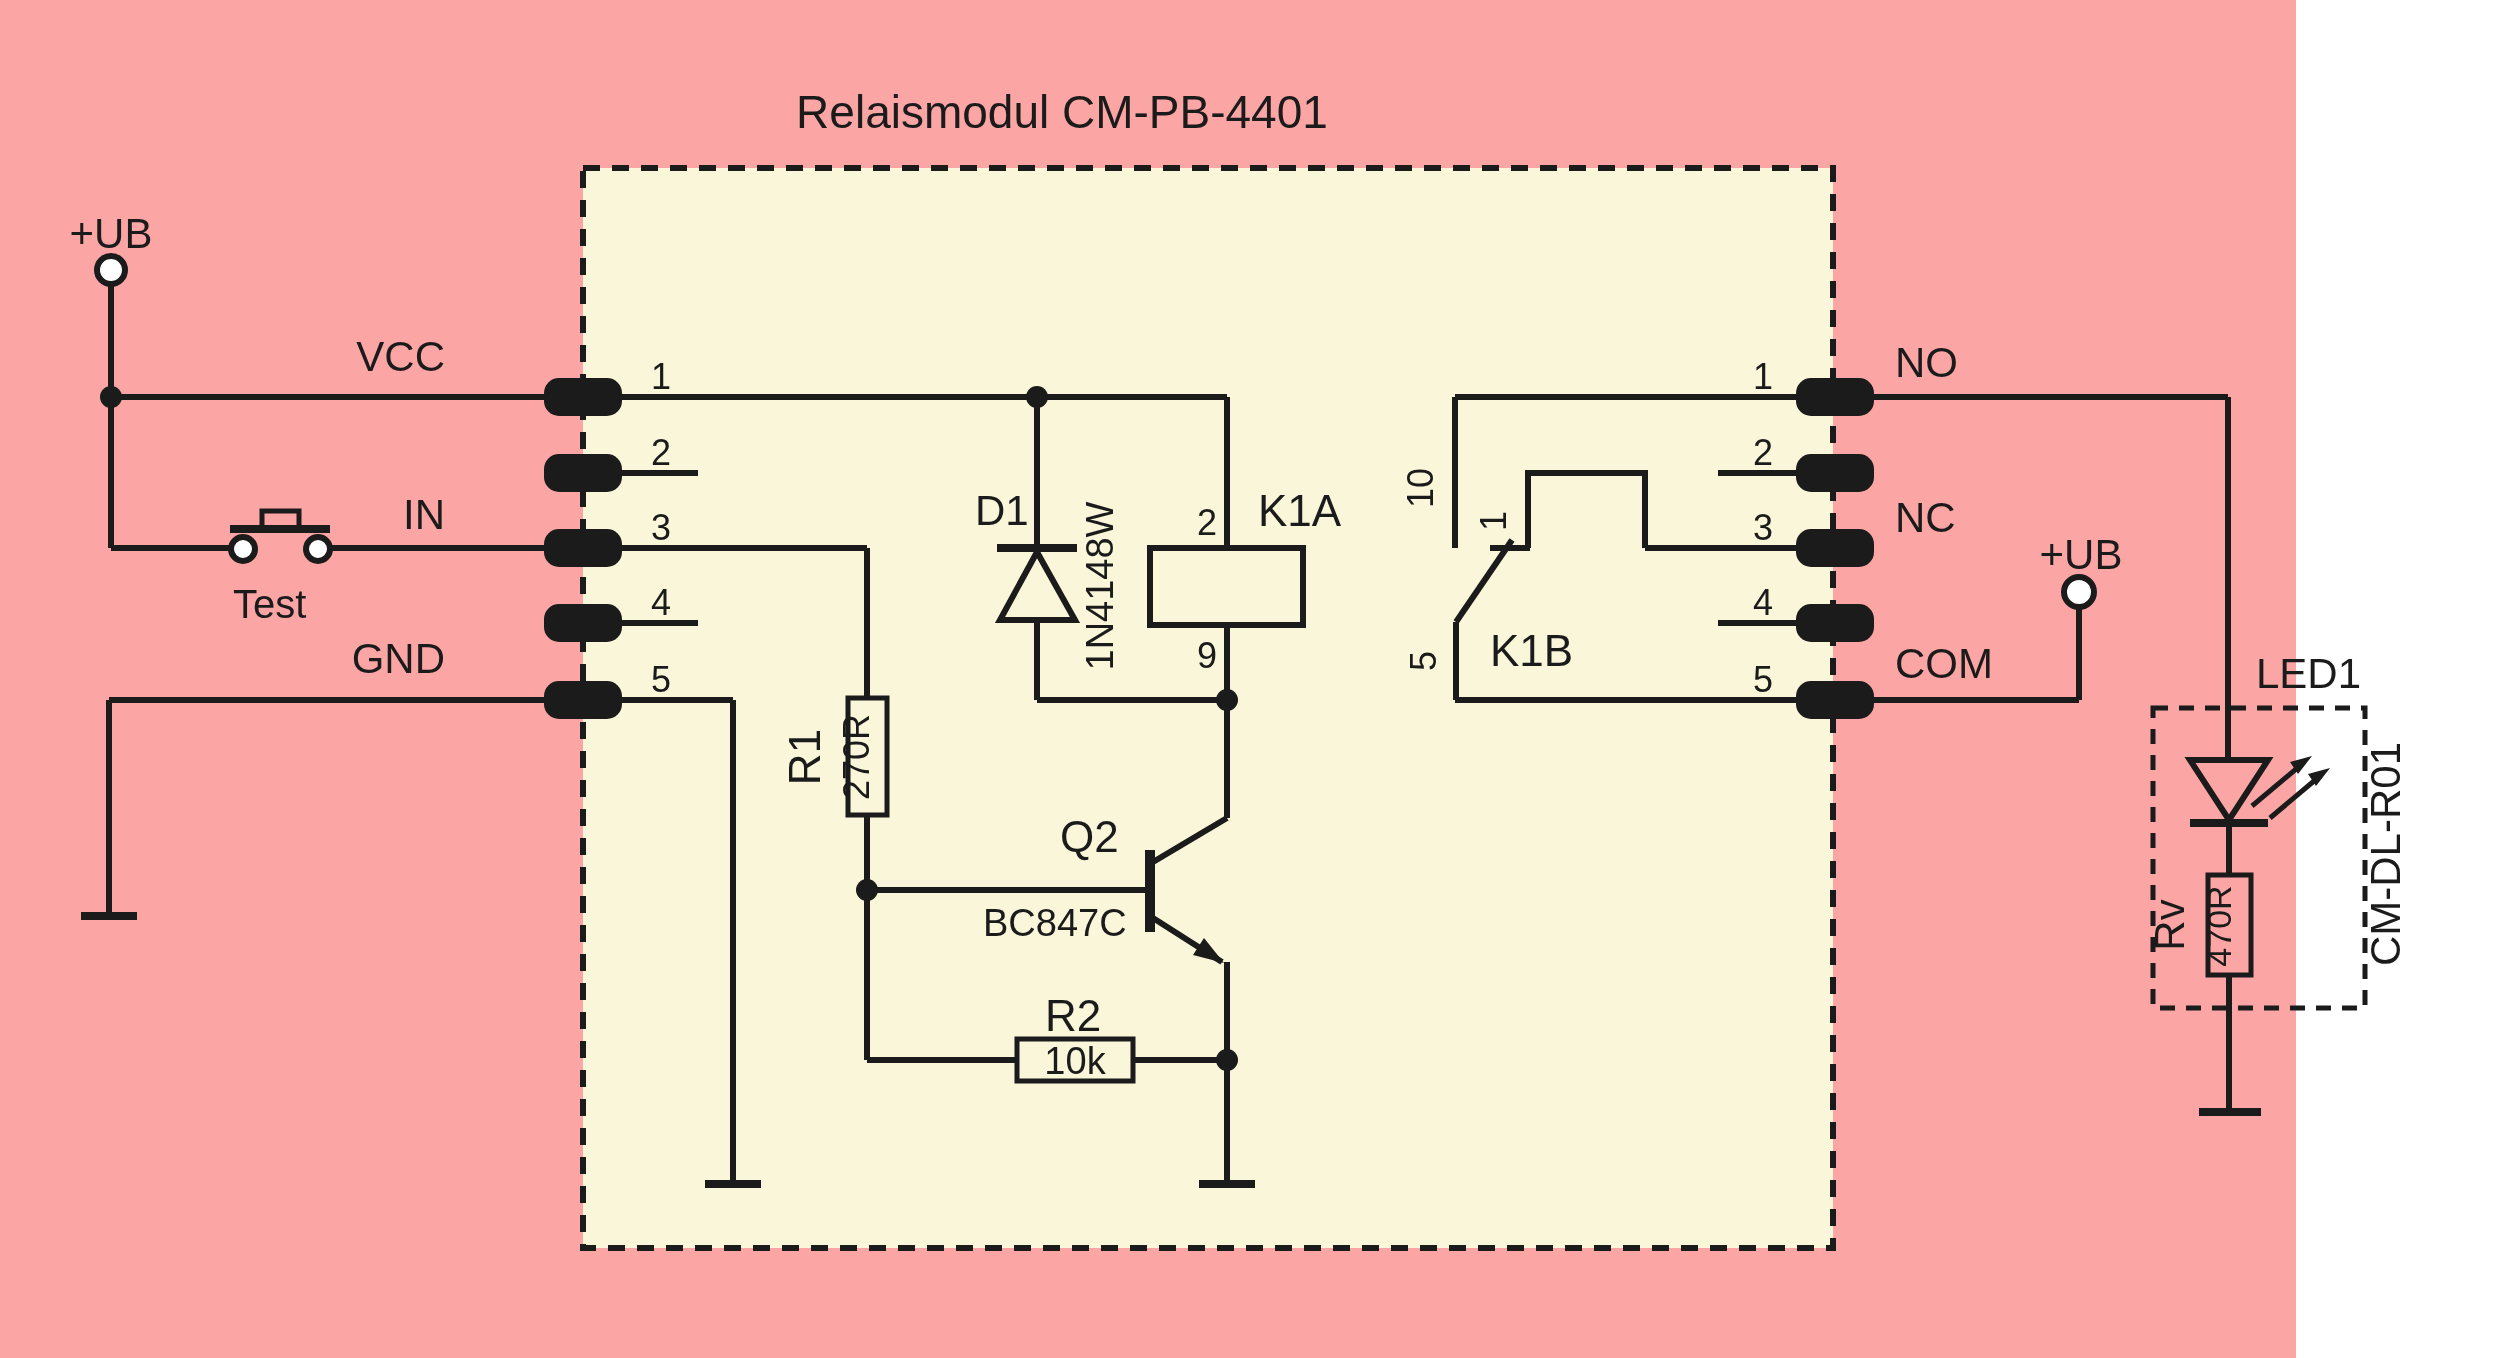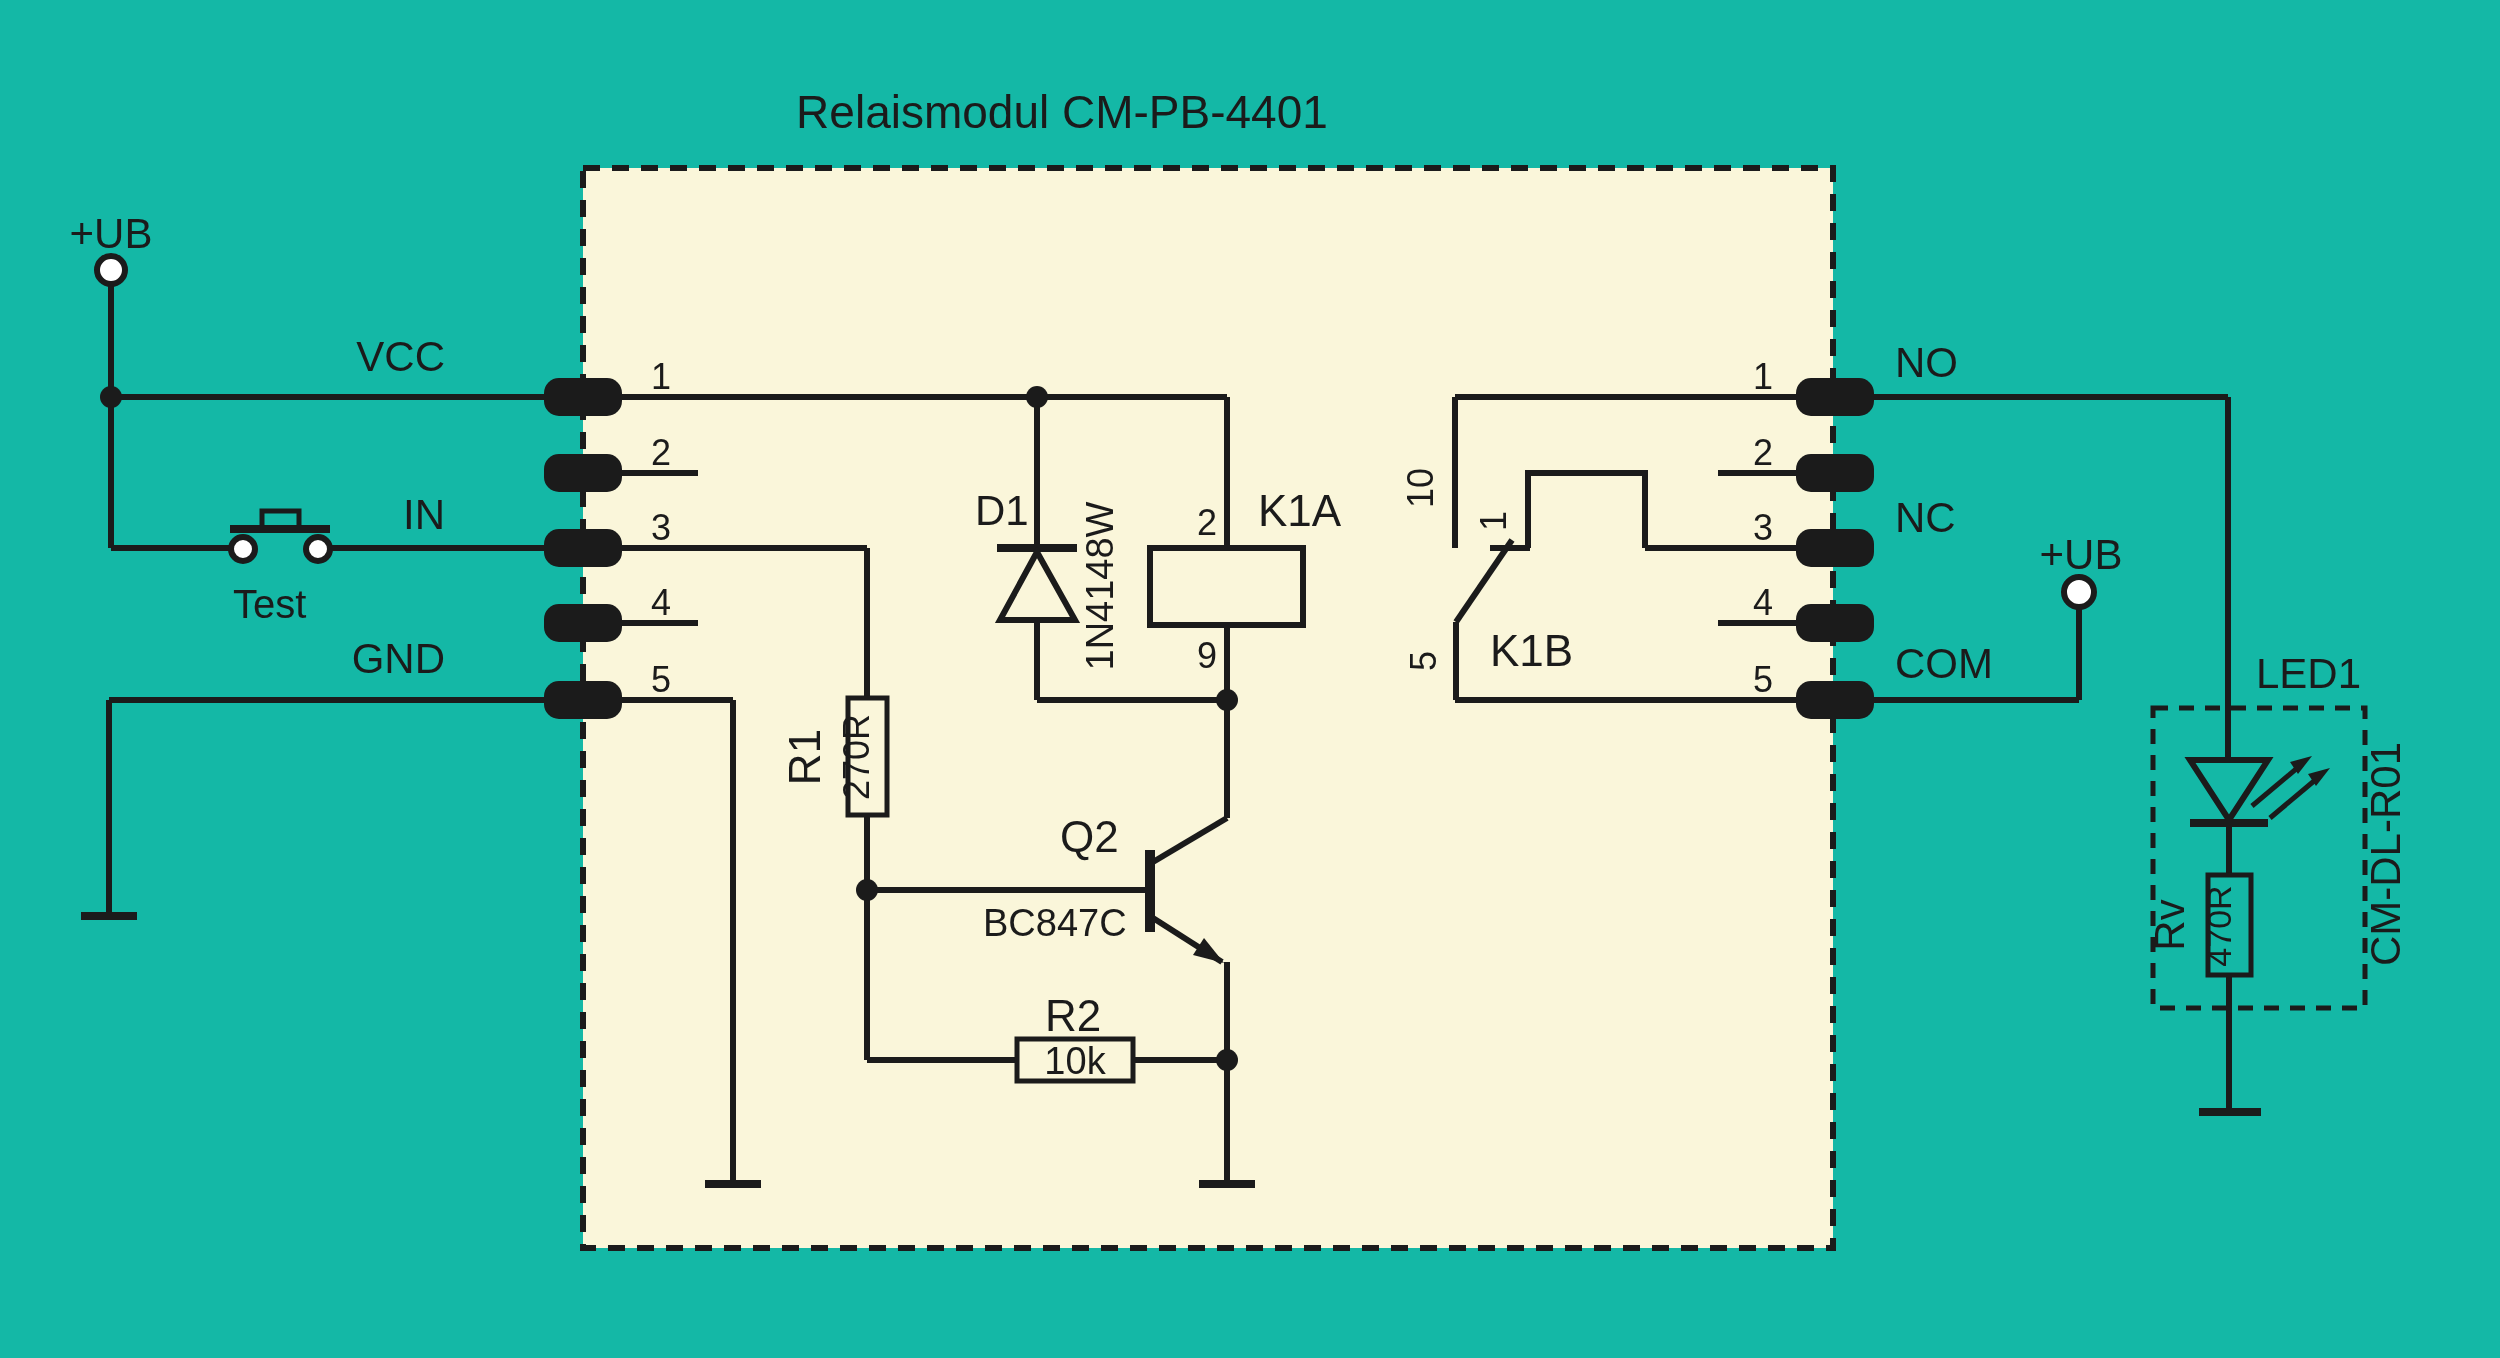--- a/index.html
+++ b/index.html
@@ -1,16 +1,16 @@
 <!DOCTYPE html>
 <html><head>
 <meta charset="utf-8">
 <style>
   html,body { margin:0; padding:0; background:#ffffff; }
-  .stage { position:relative; width:2500px; height:1358px; background:#14b8a6;
+  .stage { position:relative; width:2296px; height:1358px; background:#fca5a5;
            font-family:"Liberation Sans", sans-serif; }
   svg { display:block; }
   text { font-family:"Liberation Sans", sans-serif; fill:#1b1b1b; }
   .w   { stroke:#1b1b1b; stroke-width:6; fill:none; }          
   .w7  { stroke:#1b1b1b; stroke-width:8; fill:none; }          
   .box { stroke:#1b1b1b; stroke-width:5; fill:none; }          
   .box6{ stroke:#1b1b1b; stroke-width:6; fill:none; }
   .dot { fill:#1b1b1b; stroke:none; }
   .pin { fill:#1b1b1b; stroke:none; }
   .term{ stroke:#1b1b1b; stroke-width:6; fill:#ffffff; }

